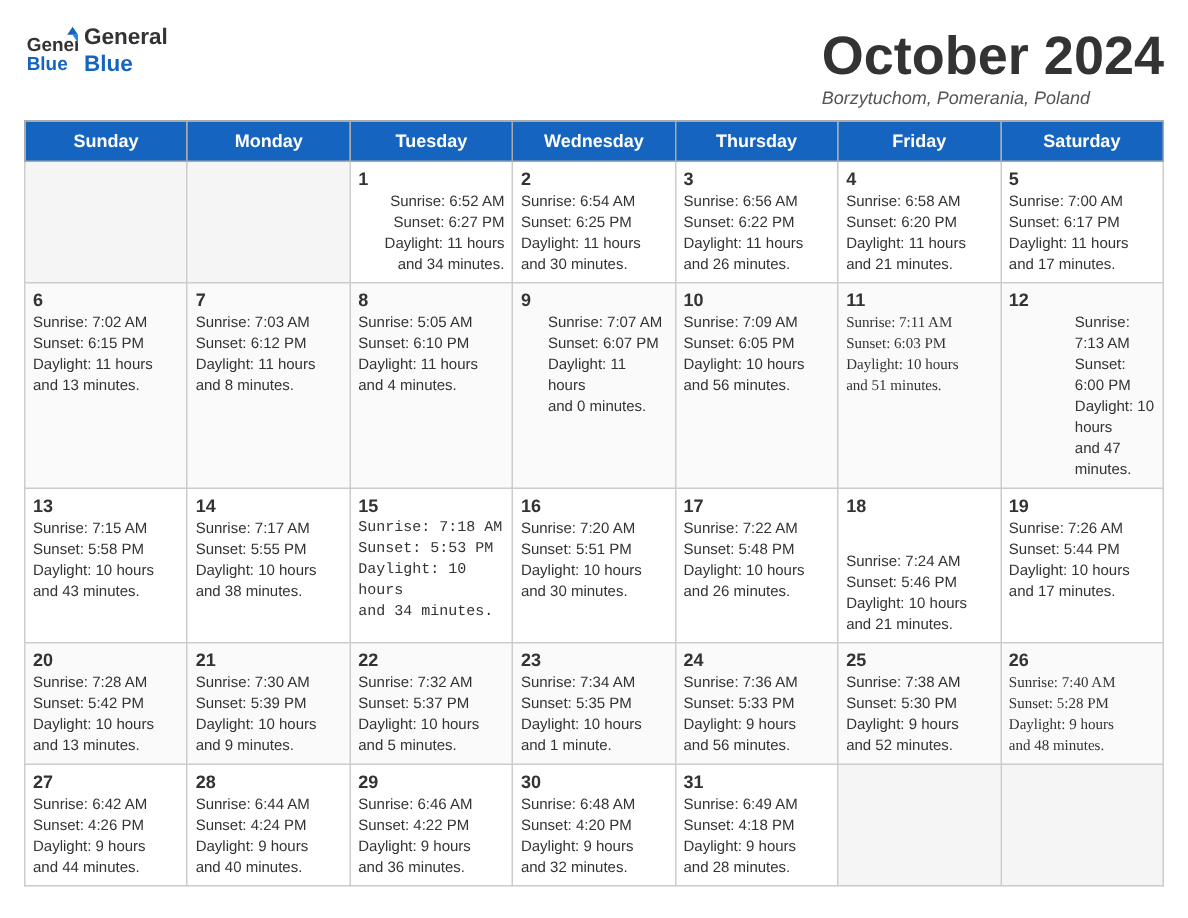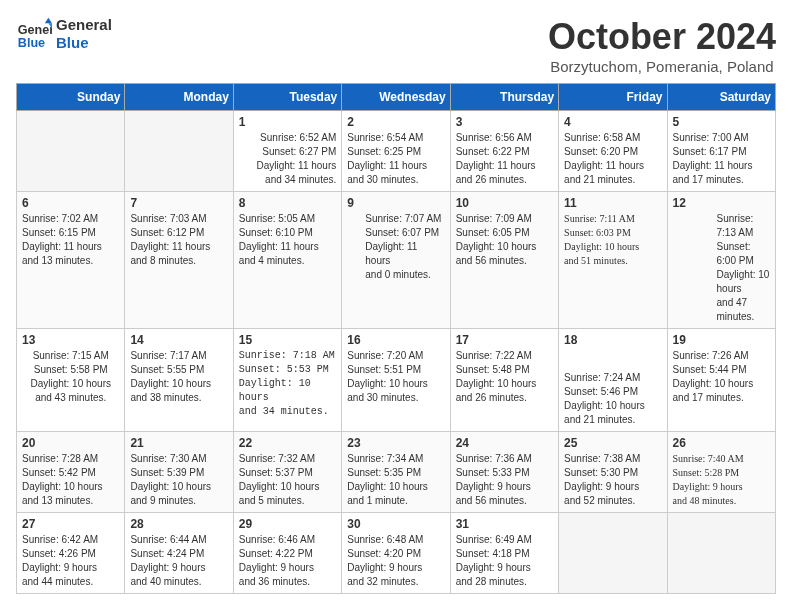--- a/index.html
+++ b/index.html
@@ -19,43 +19,44 @@
     .logo {
       display: flex;
       align-items: center;
       gap: 4px;
     }
     .logo-icon {
       width: 36px;
       height: 36px;
     }
     .title-block {
-      text-align: center;
+      text-align: left;
     }
     .month-title {
       font-size: 36px;
       font-weight: bold;
       color: #333;
     }
     .subtitle {
-      font-size: 15px;
+      font-size: 12px;
       color: #555;
+      font-style: italic;
     }
     table {
       width: 100%;
       border-collapse: collapse;
       table-layout: fixed;
     }
     th {
       background-color: #1565c0;
       color: #fff;
       font-size: 12px;
       font-weight: bold;
       padding: 6px 4px;
-      text-align: right;
+      text-align: center;
       border: 1px solid #aaa;
     }
     td {
       border: 1px solid #ccc;
       vertical-align: top;
       padding: 4px 5px;
       font-size: 10px;
       color: #333;
       height: 80px;
       background: #fff;
@@ -199,21 +200,21 @@
           <span class="day-num">12</span>
           <div class="day-info" style="white-space: pre-line; margin-left: 44px;">Sunrise: 7:13 AM
 Sunset: 6:00 PM
 Daylight: 10 hours
 and 47 minutes.</div>
         </td>
       </tr>
       <tr>
         <td>
           <span class="day-num">13</span>
-          <div class="day-info" style="white-space: pre-line; text-align: center;">Sunrise: 7:15 AM
+          <div class="day-info" style="white-space: pre-line;">Sunrise: 7:15 AM
 Sunset: 5:58 PM
 Daylight: 10 hours
 and 43 minutes.</div>
         </td>
         <td>
           <span class="day-num">14</span>
           <div class="day-info" style="white-space: pre-line;">Sunrise: 7:17 AM
 Sunset: 5:55 PM
 Daylight: 10 hours
 and 38 minutes.</div>

